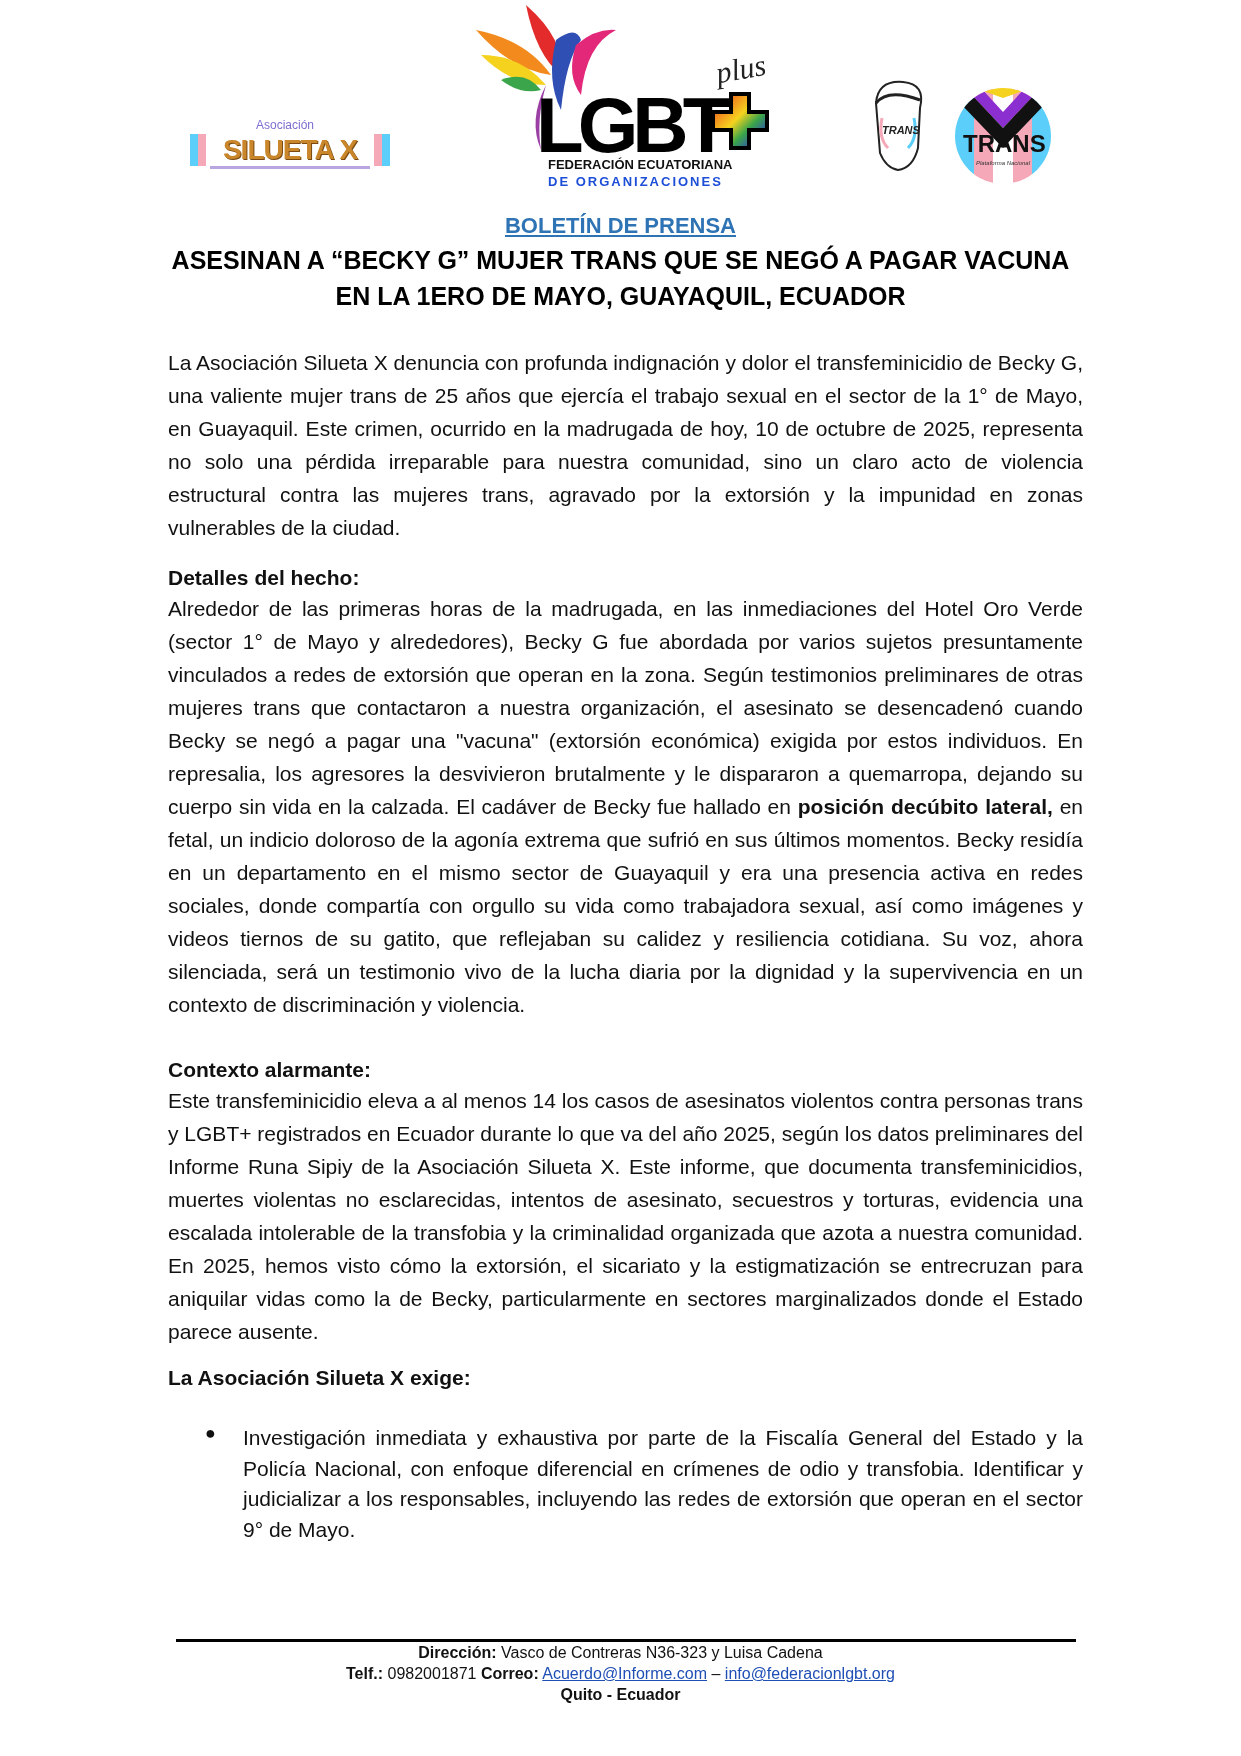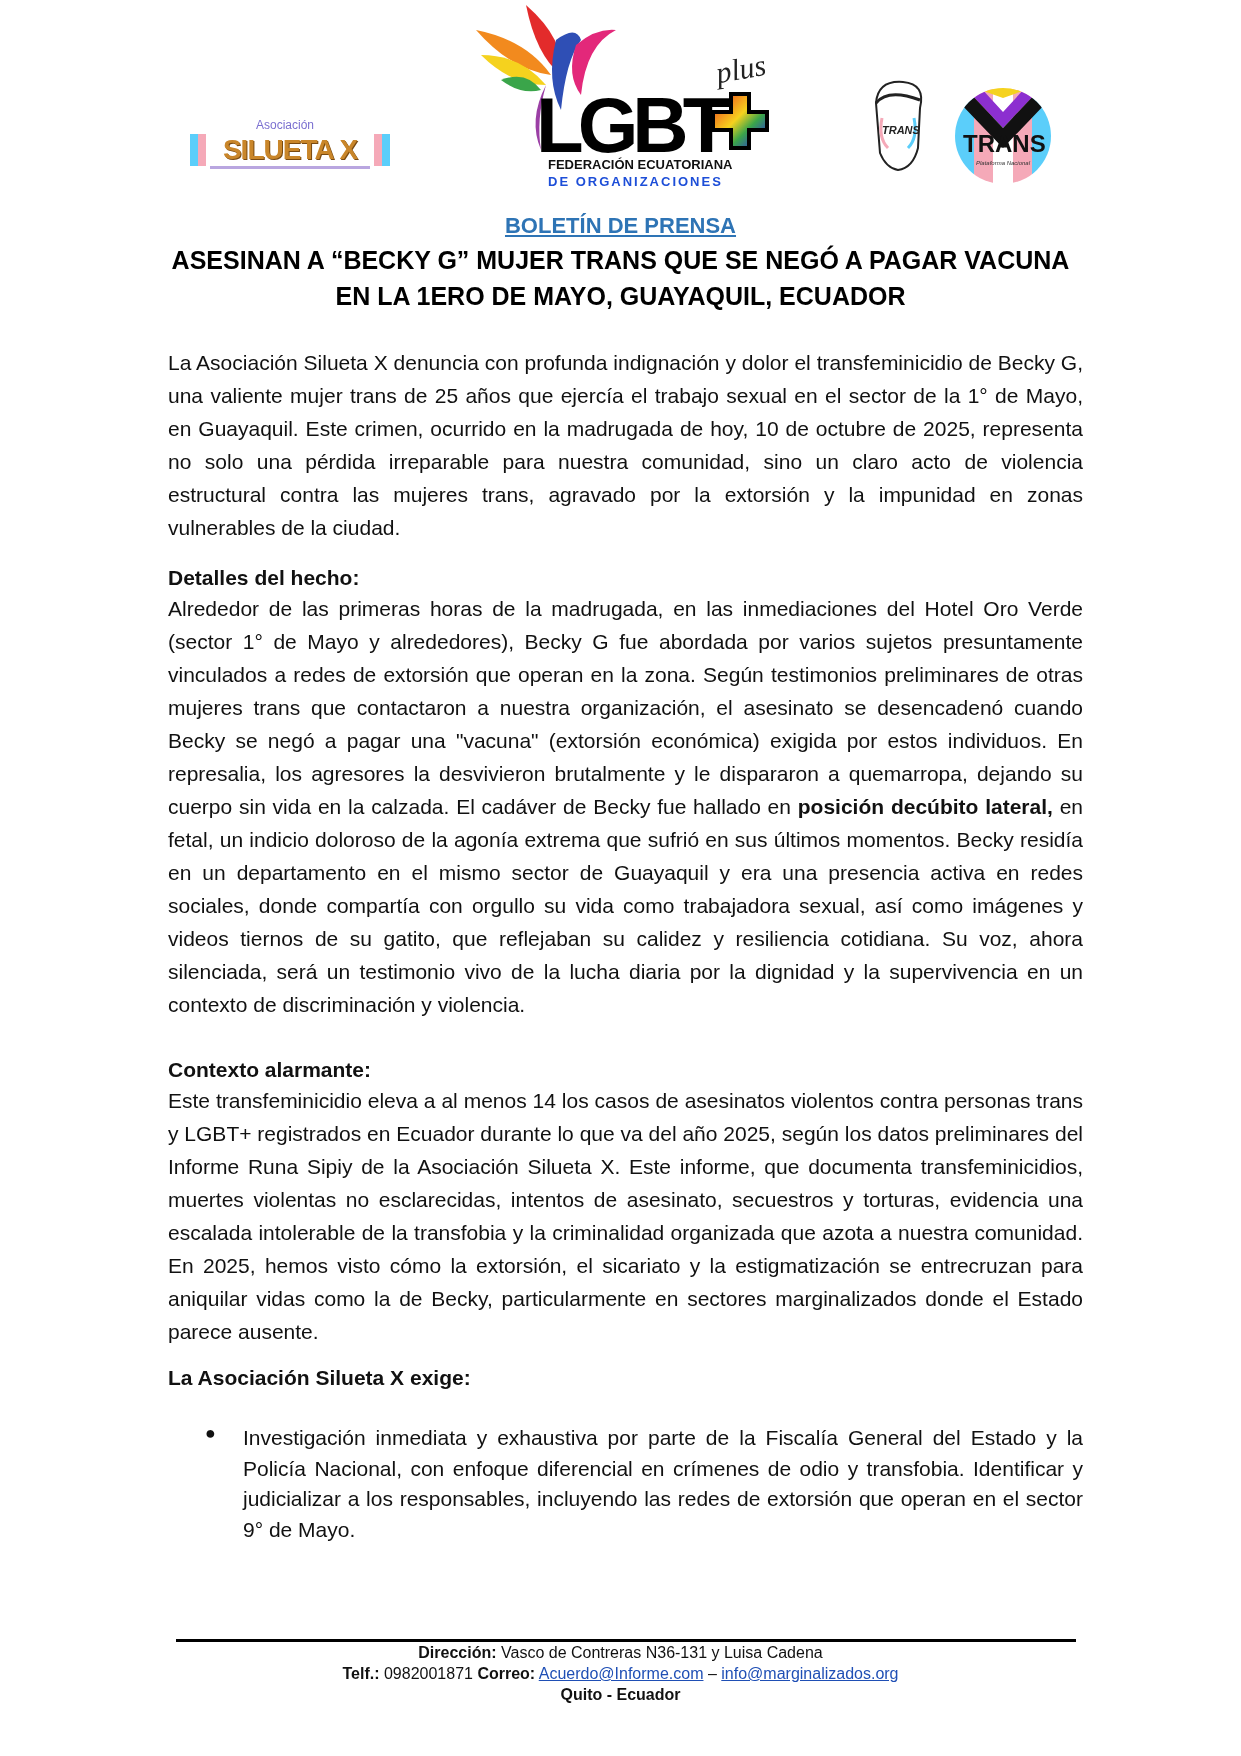--- a/index.html
+++ b/index.html
@@ -96,15 +96,15 @@
 <p class="abs body p" style="top:592px;"><span>Alrededor de las primeras horas de la madrugada, en las inmediaciones del Hotel Oro Verde (sector 1° de Mayo y alrededores), Becky G fue abordada por varios sujetos presuntamente vinculados a redes de extorsión que operan en la zona. Según testimonios preliminares de otras mujeres trans que contactaron a nuestra organización, el asesinato se desencadenó cuando Becky se negó a pagar una "vacuna" (extorsión económica) exigida por estos individuos. En represalia, los agresores la desvivieron brutalmente y le dispararon a quemarropa, dejando su cuerpo sin vida en la calzada. El cadáver de Becky fue hallado en </span><b>posición decúbito lateral,</b><span> en fetal, un indicio doloroso de la agonía extrema que sufrió en sus últimos momentos. Becky residía en un departamento en el mismo sector de Guayaquil y era una presencia activa en redes sociales, donde compartía con orgullo su vida como trabajadora sexual, así como imágenes y videos tiernos de su gatito, que reflejaban su calidez y resiliencia cotidiana. Su voz, ahora silenciada, será un testimonio vivo de la lucha diaria por la dignidad y la supervivencia en un contexto de discriminación y violencia.</span></p>
 
 <p class="abs body h" style="top:1053px;">Contexto alarmante:</p>
 <p class="abs body p" style="top:1084px;">Este transfeminicidio eleva a al menos 14 los casos de asesinatos violentos contra personas trans y LGBT+ registrados en Ecuador durante lo que va del año 2025, según los datos preliminares del Informe Runa Sipiy de la Asociación Silueta X. Este informe, que documenta transfeminicidios, muertes violentas no esclarecidas, intentos de asesinato, secuestros y torturas, evidencia una escalada intolerable de la transfobia y la criminalidad organizada que azota a nuestra comunidad. En 2025, hemos visto cómo la extorsión, el sicariato y la estigmatización se entrecruzan para aniquilar vidas como la de Becky, particularmente en sectores marginalizados donde el Estado parece ausente.</p>
 
 <p class="abs body h" style="top:1361px;">La Asociación Silueta X exige:</p>
 <div class="abs bullet">●</div>
 <p class="abs bullet-text p">Investigación inmediata y exhaustiva por parte de la Fiscalía General del Estado y la Policía Nacional, con enfoque diferencial en crímenes de odio y transfobia. Identificar y judicializar a los responsables, incluyendo las redes de extorsión que operan en el sector 9° de Mayo.</p>
 
 <div class="abs footer-rule"></div>
-<div class="abs footer f1"><b>Dirección:</b><span> Vasco de Contreras N36-131 y Luisa Cadena</span></div>
-<div class="abs footer f2"><b>Telf.:</b><span> 0982001871 </span><b>Correo:</b> <a class="link">Acuerdo@Informe.com</a><span> – </span><a class="link">info@marginalizados.org</a></div>
+<div class="abs footer f1"><b>Dirección:</b><span> Vasco de Contreras N36-323 y Luisa Cadena</span></div>
+<div class="abs footer f2"><b>Telf.:</b><span> 0982001871 </span><b>Correo:</b> <a class="link">Acuerdo@Informe.com</a><span> – </span><a class="link">info@federacionlgbt.org</a></div>
 <div class="abs footer f3"><b>Quito - Ecuador</b></div>
 
 </body></html>

